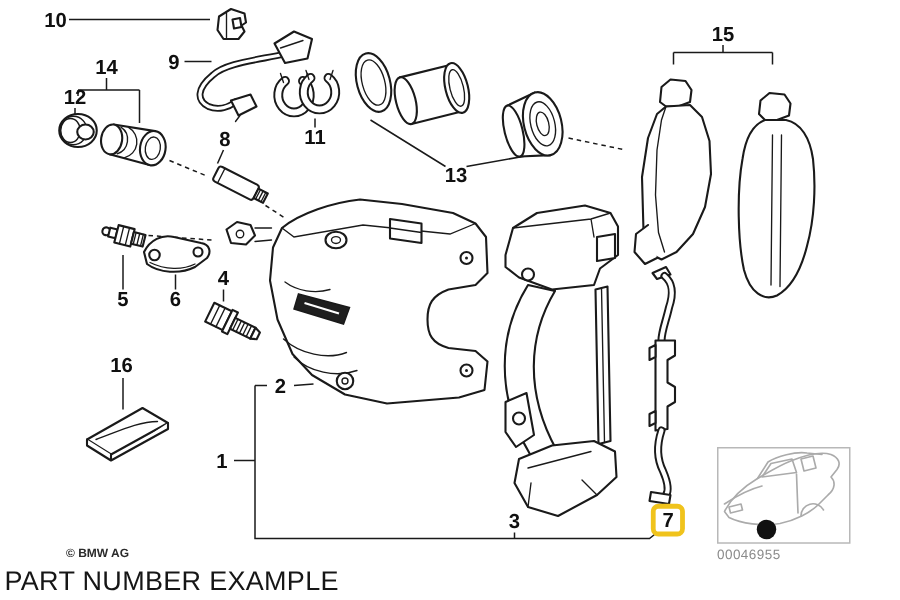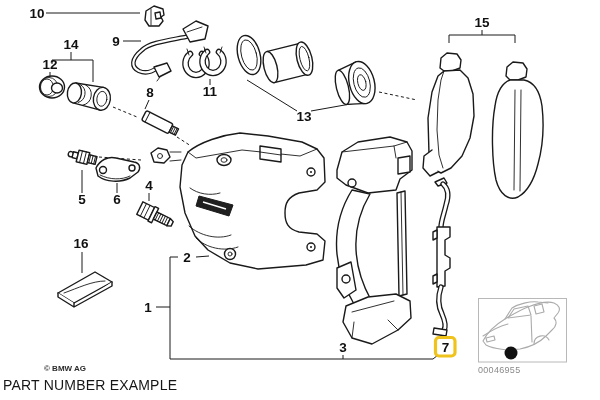--- a/index.html
+++ b/index.html
@@ -12,21 +12,21 @@
   .ld {stroke:#1a1a1a;stroke-width:1;fill:none;}
   .ds {stroke-dasharray:3 2.6;}
   .cableOut{stroke:#1a1a1a;stroke-width:4.6;fill:none;stroke-linecap:round;}
   .cableIn {stroke:#fff;stroke-width:2.2;fill:none;stroke-linecap:round;}
   .bandOut{stroke:#1a1a1a;stroke-width:6.6;fill:none;stroke-linecap:round;}
   .bandIn {stroke:#fff;stroke-width:4;fill:none;stroke-linecap:round;}
   .armOut{stroke:#1a1a1a;stroke-width:5.4;fill:none;stroke-linecap:round;}
   .armIn {stroke:#fff;stroke-width:2.8;fill:none;stroke-linecap:round;}
   .lbl{font:bold 13.5px "Liberation Sans",sans-serif;fill:#101010;text-anchor:middle;}
   .carln{stroke:#ababab;stroke-width:1.1;fill:none;stroke-linecap:round;stroke-linejoin:round;}
-  #caption{position:absolute;left:3px;top:377px;font-size:14px;letter-spacing:.2px;color:#161616;}
+  #caption{position:absolute;left:3px;top:377px;font-size:18px;letter-spacing:.2px;color:#161616;}
 </style>
 </head>
 <body>
 
 <div id="stage">
 <svg width="600" height="400" viewBox="0 0 600 400">
 
   <g>
 
     <line x1="46" y1="13" x2="140" y2="13" class="ld" stroke="#a3a3a3"></line>

